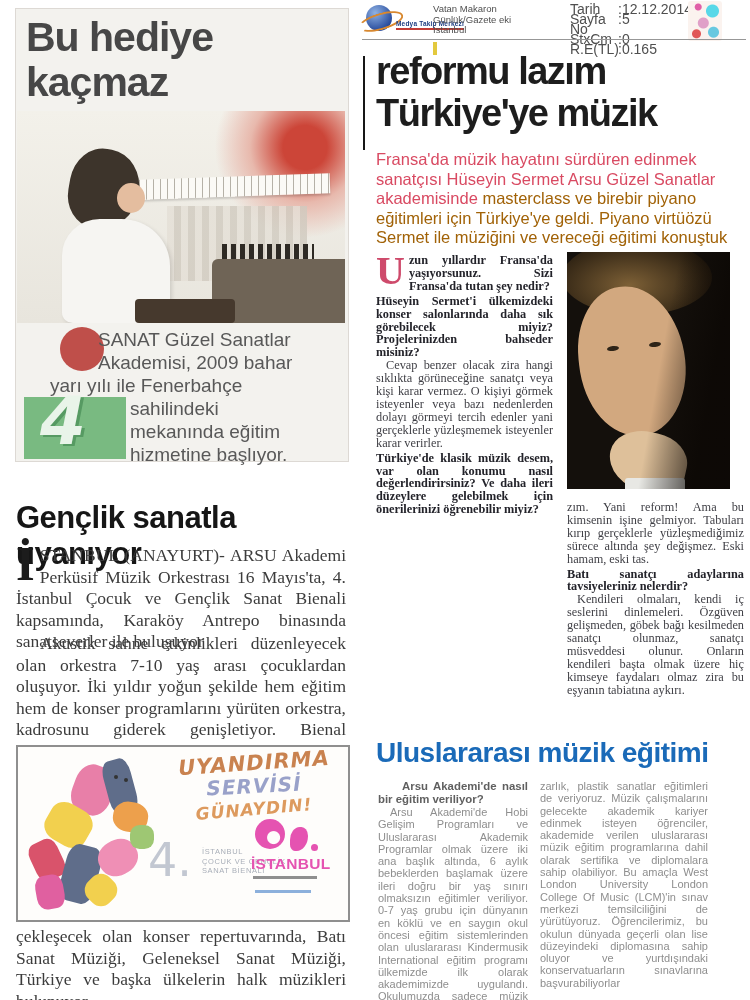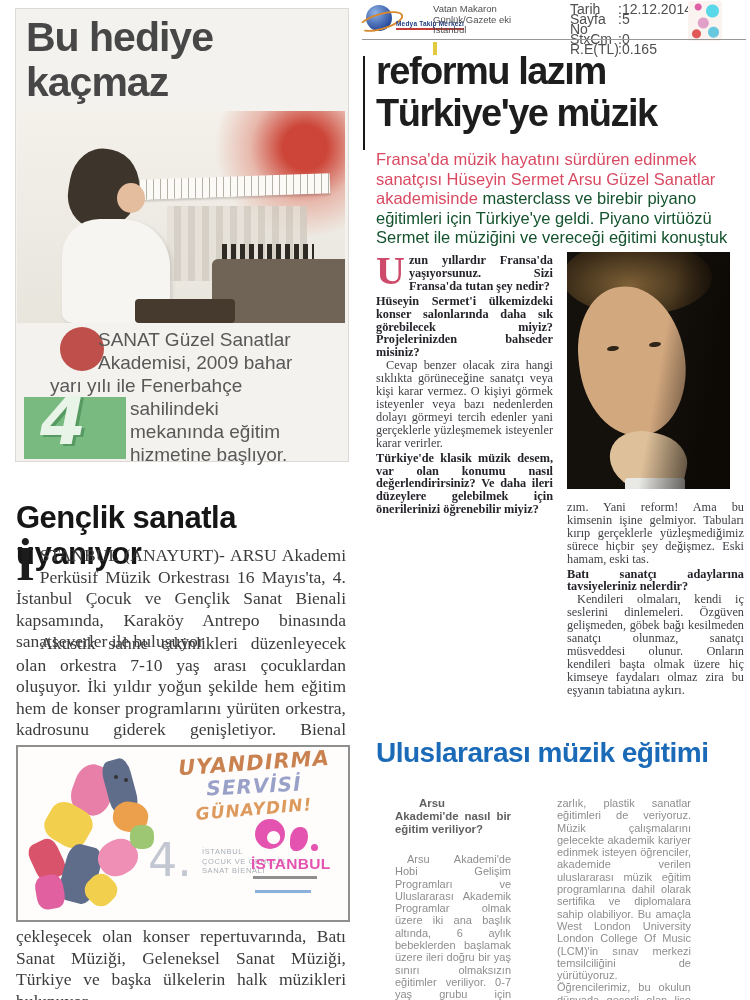--- a/index.html
+++ b/index.html
@@ -104,21 +104,21 @@
     color:#e553b1;letter-spacing:.3px}
   .logo-bar1{position:absolute;left:235px;top:129px;width:64px;height:3px;background:#8f8f8f}
   .logo-bar2{position:absolute;left:237px;top:143px;width:56px;height:3px;background:#8cb0dc}
 
   
   .col-rule{left:363px;top:56px;width:2px;height:94px;background:#161616}
   .ar-headline{left:376px;top:50px;font-size:38px;line-height:42px;font-weight:bold;
     color:#1d1d1d;letter-spacing:-1.5px}
   .standfirst{left:376px;top:150px;width:366px;font-size:16.5px;line-height:19.5px;margin:0}
   .sf-red{color:#d94a62}
-  .sf-dark{color:#14532d}
+  .sf-dark{color:#a16207}
 
   .iv{font-family:"Liberation Serif",serif;font-size:12.3px;line-height:12.9px;
     color:#3f3f45;text-align:justify}
   .iv p{margin:0}
   .iv .q{font-weight:bold;color:#23232a;margin-top:2px}
   .iv .a{text-indent:10px}
   .ivc1{left:376px;top:252px;width:177px}
   .ivc2{left:567px;top:252px;width:177px}
   .dropcap-u{float:left;font-size:40px;line-height:33px;padding-right:4px;font-weight:bold;
     color:#ce4a6b;font-family:"Liberation Serif",serif}
@@ -133,21 +133,21 @@
   .pe2{left:82px;top:90px;transform:rotate(-8deg)}
   .pt-hand{position:absolute;left:42px;top:180px;width:78px;height:60px;background:#dec09a;
     border-radius:50% 50% 40% 60%;transform:rotate(12deg)}
   .pt-cuff{position:absolute;left:58px;top:226px;width:60px;height:14px;background:#e8e8e4;border-radius:3px}
   .pt-shade{position:absolute;left:0;top:0;width:100%;height:100%;
     background:linear-gradient(100deg,rgba(0,0,0,0) 55%,rgba(10,6,3,.7) 82%)}
 
   
   .sec-heading{left:376px;top:737px;font-size:28px;font-weight:bold;color:#1a6ab8;letter-spacing:-0.5px}
   .sec{font-size:11px;line-height:12.3px;color:#8e8e8e;text-align:justify}
-  .sec p{margin:17px}
+  .sec p{margin:0}
   .sec .sq{font-weight:bold;color:#5f5f5f;font-size:11.4px;text-indent:24px;line-height:13px}
   .sec .sp{text-indent:12px}
   .sec .np{text-indent:0}
   .secc1{left:378px;top:780px;width:150px}
   .secc2{left:540px;top:780px;width:168px}
 </style>
 </head>
 <body>
 
 <div>
@@ -267,21 +267,21 @@
 <div class="abs iv ivc2">
   <div class="portrait">
     <div class="pt-hairtop"></div>
     <div class="pt-face"></div>
     <div class="pt-eye pe1"></div>
     <div class="pt-eye pe2"></div>
     <div class="pt-hand"></div>
     <div class="pt-cuff"></div>
     <div class="pt-shade"></div>
   </div>
-  <p class="a np" style="text-indent:0">zım. Yani reform! Ama bu kimsenin işine gelmiyor. Tabuları kırıp gerçeklerle yüzleşmediğimiz sürece hiçbir şey değişmez. Eski hamam, eski tas.</p>
+  <p class="a np" style="text-indent:0">zım. Yani reform! Ama bu kimsenin işine gelmiyor. Tabuları kırıp gerçeklerle yüzleşmediğimiz sürece altında şey değişmez. Eski hamam, eski tas.</p>
   <p class="q">Batı sanatçı adaylarına tavsiyeleriniz nelerdir?</p>
   <p class="a">Kendileri olmaları, kendi iç seslerini dinlemeleri. Özgüven gelişmeden, göbek bağı kesilmeden sanatçı olunmaz, sanatçı müsveddesi olunur. Onların kendileri başta olmak üzere hiç kimseye faydaları olmaz zira bu eşyanın tabiatına aykırı.</p>
 </div>
 
 <div class="abs sec-heading">Uluslararası müzik eğitimi</div>
 
 <div class="abs sec secc1">
   <p class="sq">Arsu Akademi'de nasıl bir eğitim veriliyor?</p>
   <p class="sp">Arsu Akademi'de Hobi Gelişim Programları ve Uluslararası Akademik Programlar olmak üzere iki ana başlık altında, 6 aylık bebeklerden başlamak üzere ileri doğru bir yaş sınırı olmaksızın eğitimler veriliyor. 0-7 yaş grubu için dünyanın en köklü ve en saygın okul öncesi eğitim sistemlerinden olan uluslararası Kindermusik International eğitim programı ülkemizde ilk olarak akademimizde uygulandı. Okulumuzda sadece müzik değil, drama, ya-</p>
 </div>

